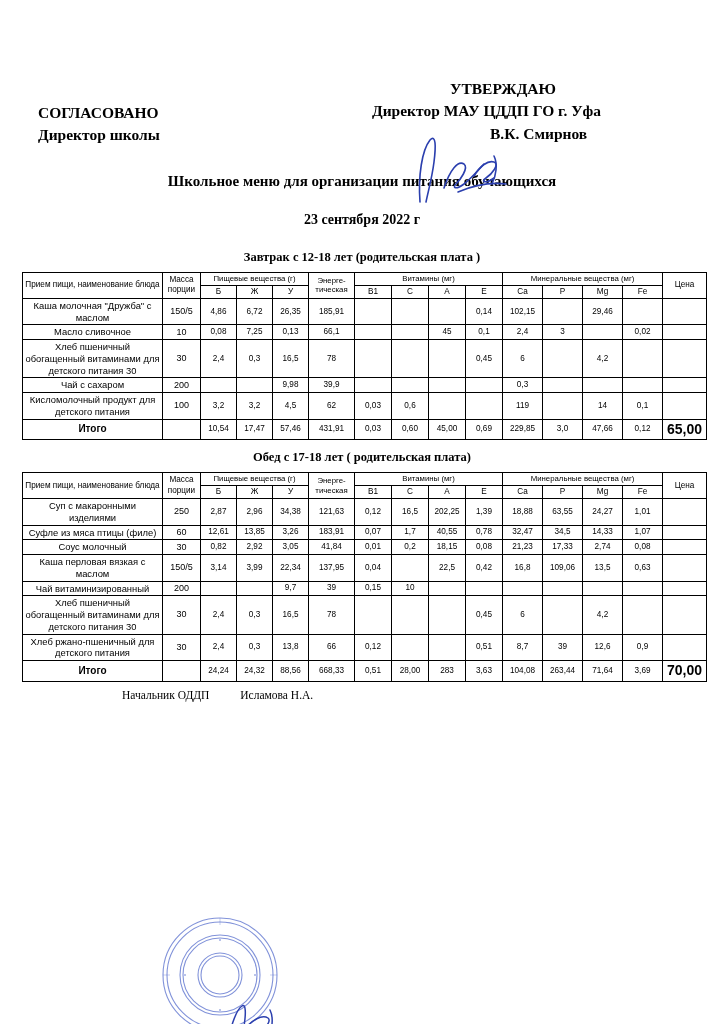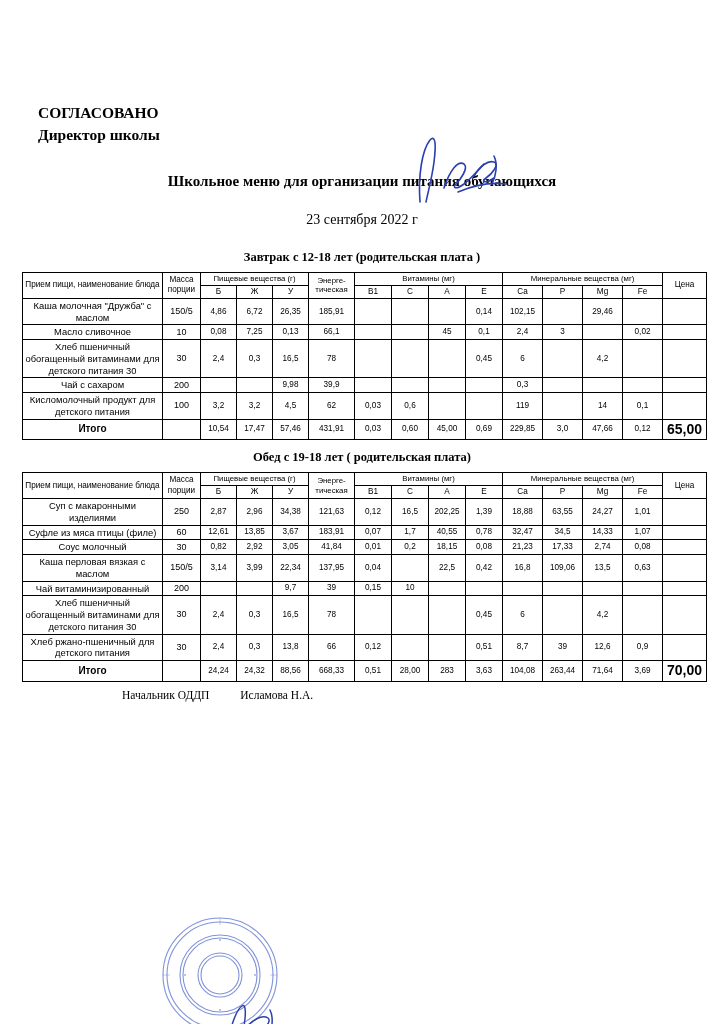--- a/index.html
+++ b/index.html
@@ -59,21 +59,21 @@
   }
 
   .doc-title {
     text-align: center;
     font-weight: bold;
     font-size: 15px;
     margin-top: 8px;
   }
   .doc-date {
     text-align: center;
-    font-weight: normal;
+    font-weight: bold;
     font-size: 14px;
     margin-top: 22px;
   }
   .meal-title {
     text-align: center;
     font-weight: bold;
     font-size: 12.5px;
     margin-top: 22px;
     margin-bottom: 7px;
   }
@@ -173,20 +173,25 @@
 <body>
 
 <div class="page">
 
   <div class="header-row">
     <div class="soglasovano">
       <div>СОГЛАСОВАНО</div>
       <div>Директор школы</div>
     </div>
 
+    <div class="utverzhdayu">
+      <div class="line1">УТВЕРЖДАЮ</div>
+      <div class="line2">Директор МАУ ЦДДП ГО г. Уфа</div>
+      <div class="line3">В.К. Смирнов</div>
+    </div>
 
     <svg class="sig-dir" viewBox="0 0 110 70">
       <g fill="none" stroke="#2b3fae" stroke-width="1.6" stroke-linecap="round">
         <path d="M6 66 C4 40 8 14 16 4 C22 -2 22 10 20 26 C18 42 14 56 12 66"></path>
         <path d="M30 52 C36 34 44 24 50 28 C55 32 46 44 42 48 C38 52 42 54 50 48 C58 42 66 32 70 28"></path>
         <path d="M60 40 C66 30 74 24 80 26 C86 28 78 38 72 42 C66 46 72 48 80 42"></path>
         <path d="M44 56 C58 50 76 46 92 48"></path>
         <path d="M80 20 C84 28 82 40 78 48"></path>
       </g>
     </svg>
@@ -338,21 +343,21 @@
         <td>0,69</td>
         <td>229,85</td>
         <td>3,0</td>
         <td>47,66</td>
         <td>0,12</td>
         <td class="price">65,00</td>
       </tr>
     </tbody>
   </table>
 
-  <div class="meal-title second">Обед с 19-18 лет ( родительская плата)</div>
+  <div class="meal-title second">Обед с 17-18 лет ( родительская плата)</div>
 
   <table class="menu">
     <colgroup>
       <col class="c-dish">
         <col class="c-mass">
       <col class="c-num">
         <col class="c-num">
         <col class="c-num">
       <col class="c-energy">
       <col class="c-vit">
@@ -405,21 +410,21 @@
         <td>63,55</td>
         <td>24,27</td>
         <td>1,01</td>
         <td class="price"></td>
       </tr>
       <tr>
         <td class="dish">Суфле из мяса птицы (филе)</td>
         <td class="mass">60</td>
         <td>12,61</td>
         <td>13,85</td>
-        <td>3,67</td>
+        <td>3,26</td>
         <td>183,91</td>
         <td>0,07</td>
         <td>1,7</td>
         <td>40,55</td>
         <td>0,78</td>
         <td>32,47</td>
         <td>34,5</td>
         <td>14,33</td>
         <td>1,07</td>
         <td class="price"></td>

